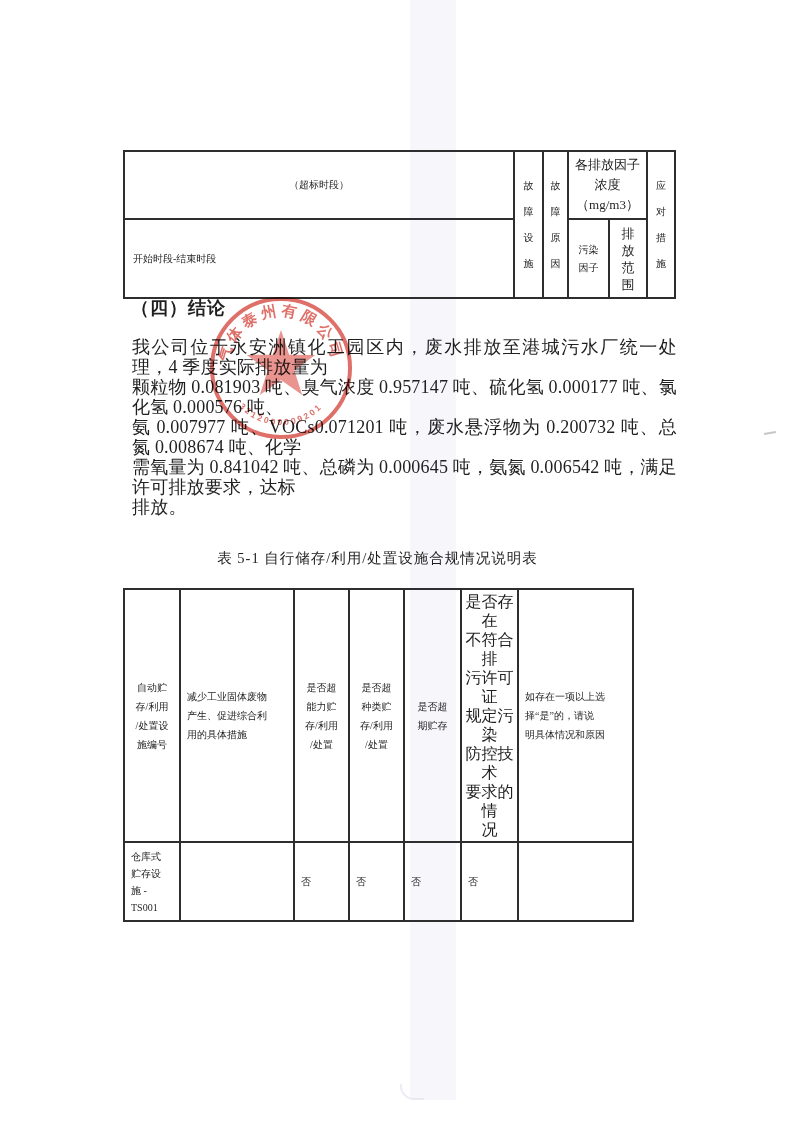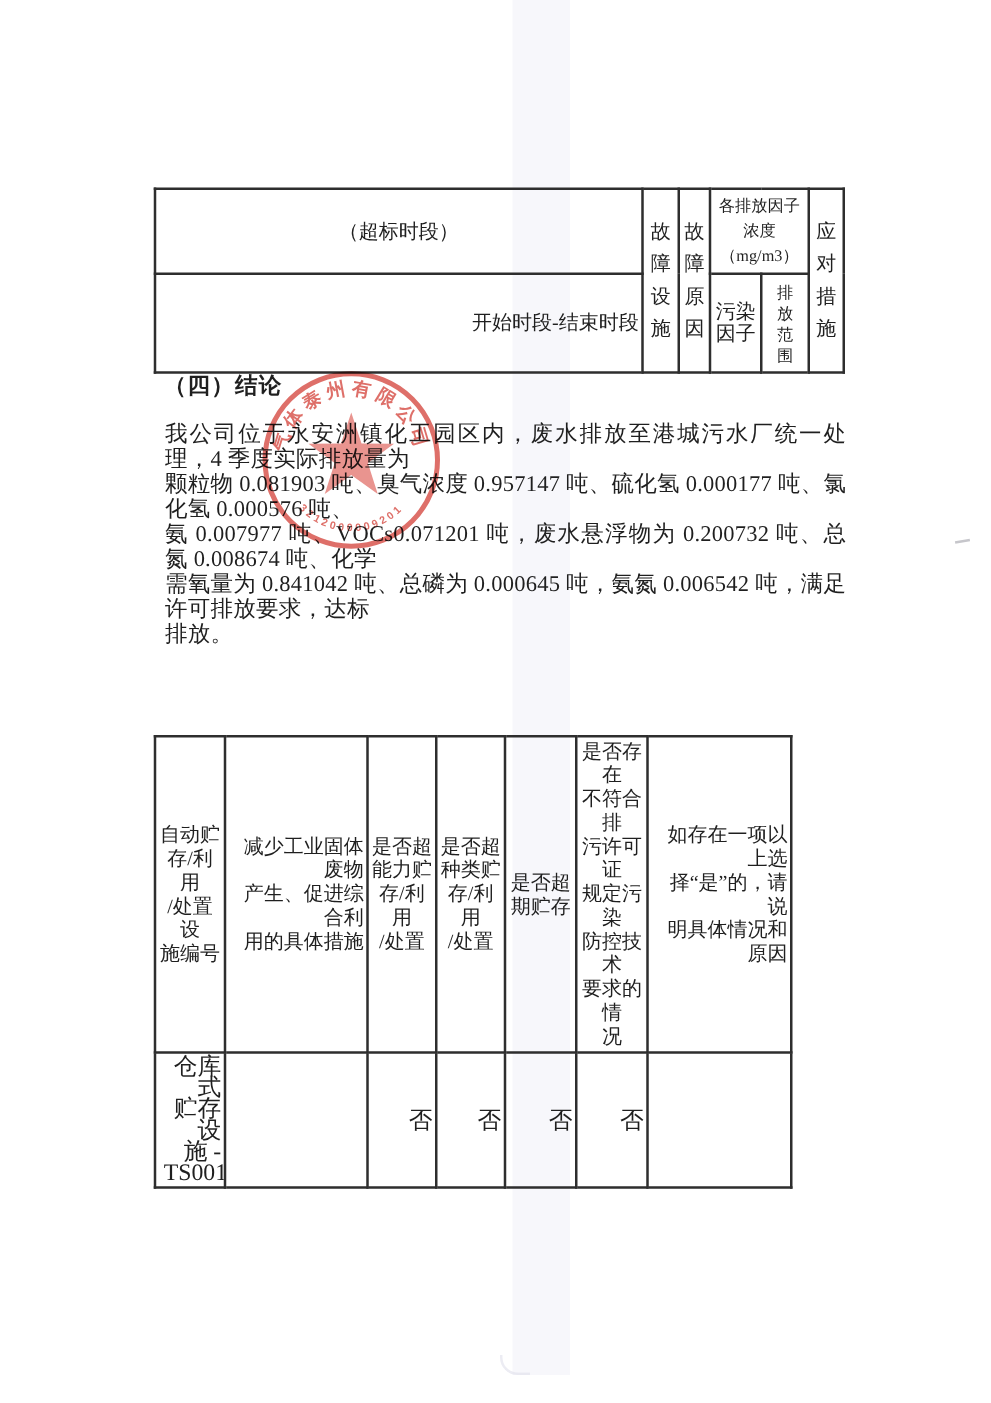--- a/index.html
+++ b/index.html
@@ -26,36 +26,36 @@
   .c41{left:123px;top:112px;width:551px;}
   .c51{left:123px;top:549px;width:509px;}
   .h-conclusion{position:absolute;left:131px;top:296px;font-size:18px;font-weight:600;letter-spacing:1px;}
   .para{position:absolute;left:132px;top:337px;width:545px;font-size:18px;line-height:20px;
     text-align:justify;letter-spacing:.2px;}
   .h-big{position:absolute;left:131px;top:443px;font-size:24px;font-weight:700;letter-spacing:.5px;}
   .h-sub{position:absolute;left:131px;top:489px;font-size:16.5px;letter-spacing:.5px;}
 
   
   table{border-collapse:collapse;table-layout:fixed;position:absolute;}
-  td{border:2px solid #2e2e2e;vertical-align:middle;font-size:16px;
+  td{border:2px solid #2e2e2e;vertical-align:middle;font-size:10px;
      text-align:center;padding:2px;overflow:hidden;}
   .t41{left:123px;top:150px;width:551px;}
   .t41 .r1 td{height:62px;}
   .t41 .r2 td{height:73px;}
   .t41 .vt4{line-height:26px;}        
   .t41 .grp{line-height:20px;font-size:13px;}
   .t41 .sub2{line-height:18px;}
   .t41 .sub4{line-height:17px;font-size:13px;}
-  .t41 .left{text-align:right;padding-left:20px;font-family:Liberation Serif, serif;}
+  .t41 .left{text-align:left;padding-left:8px;font-family:Liberation Serif, serif;}
 
   .t51{left:123px;top:588px;width:509px;}
   .t51 .hr td{height:126px;line-height:19px;}
-  .t51 .dr td{height:73px;line-height:17px;font-size:19px;}
+  .t51 .dr td{height:73px;line-height:17px;font-size:10px;}
   .t51 .tight{line-height:18px;font-size:16px;}
-  .t51 .lft{text-align:right;padding-left:6px;}
+  .t51 .lft{text-align:left;padding-left:6px;}
 
   
   .stamp{position:absolute;left:205px;top:292px;width:152px;height:152px;
     opacity:.85;mix-blend-mode:multiply;}
   .stamp .ring{fill:none;stroke:#d8564e;stroke-width:4;}
   .stamp .star{fill:#dd6059;opacity:.8;}
   .stamp .arc{fill:#d8564e;font-size:15px;letter-spacing:4px;font-weight:600;}
   .stamp .num{fill:#d8564e;font-size:8.5px;letter-spacing:2.5px;font-weight:600;
     font-family:"Liberation Sans", sans-serif;}
 </style>
@@ -122,20 +122,21 @@
     <circle class="ring" cx="76" cy="76" r="69"></circle>
     <polygon class="star" points="76,38 67.8,62.7 41.8,62.9 62.7,78.3 54.8,103.1 76,88 97.2,103.1 89.3,78.3 110.2,62.9 84.2,62.7"></polygon>
     <text class="arc" text-anchor="middle">
       <textPath href="#arcTop" startOffset="50%">气体泰州有限公司</textPath>
     </text>
     <text class="num" text-anchor="middle">
       <textPath href="#arcBottom" startOffset="50%">3212000009201</textPath>
     </text>
   </svg>
 
+  <div class="caption c51">表 5-1 自行储存/利用/处置设施合规情况说明表</div>
 
   <table class="t51">
     <colgroup>
       <col style="width:56px">
         <col style="width:114px">
         <col style="width:55px">
       <col style="width:55px">
         <col style="width:57px">
         <col style="width:57px">
       <col style="width:115px">

